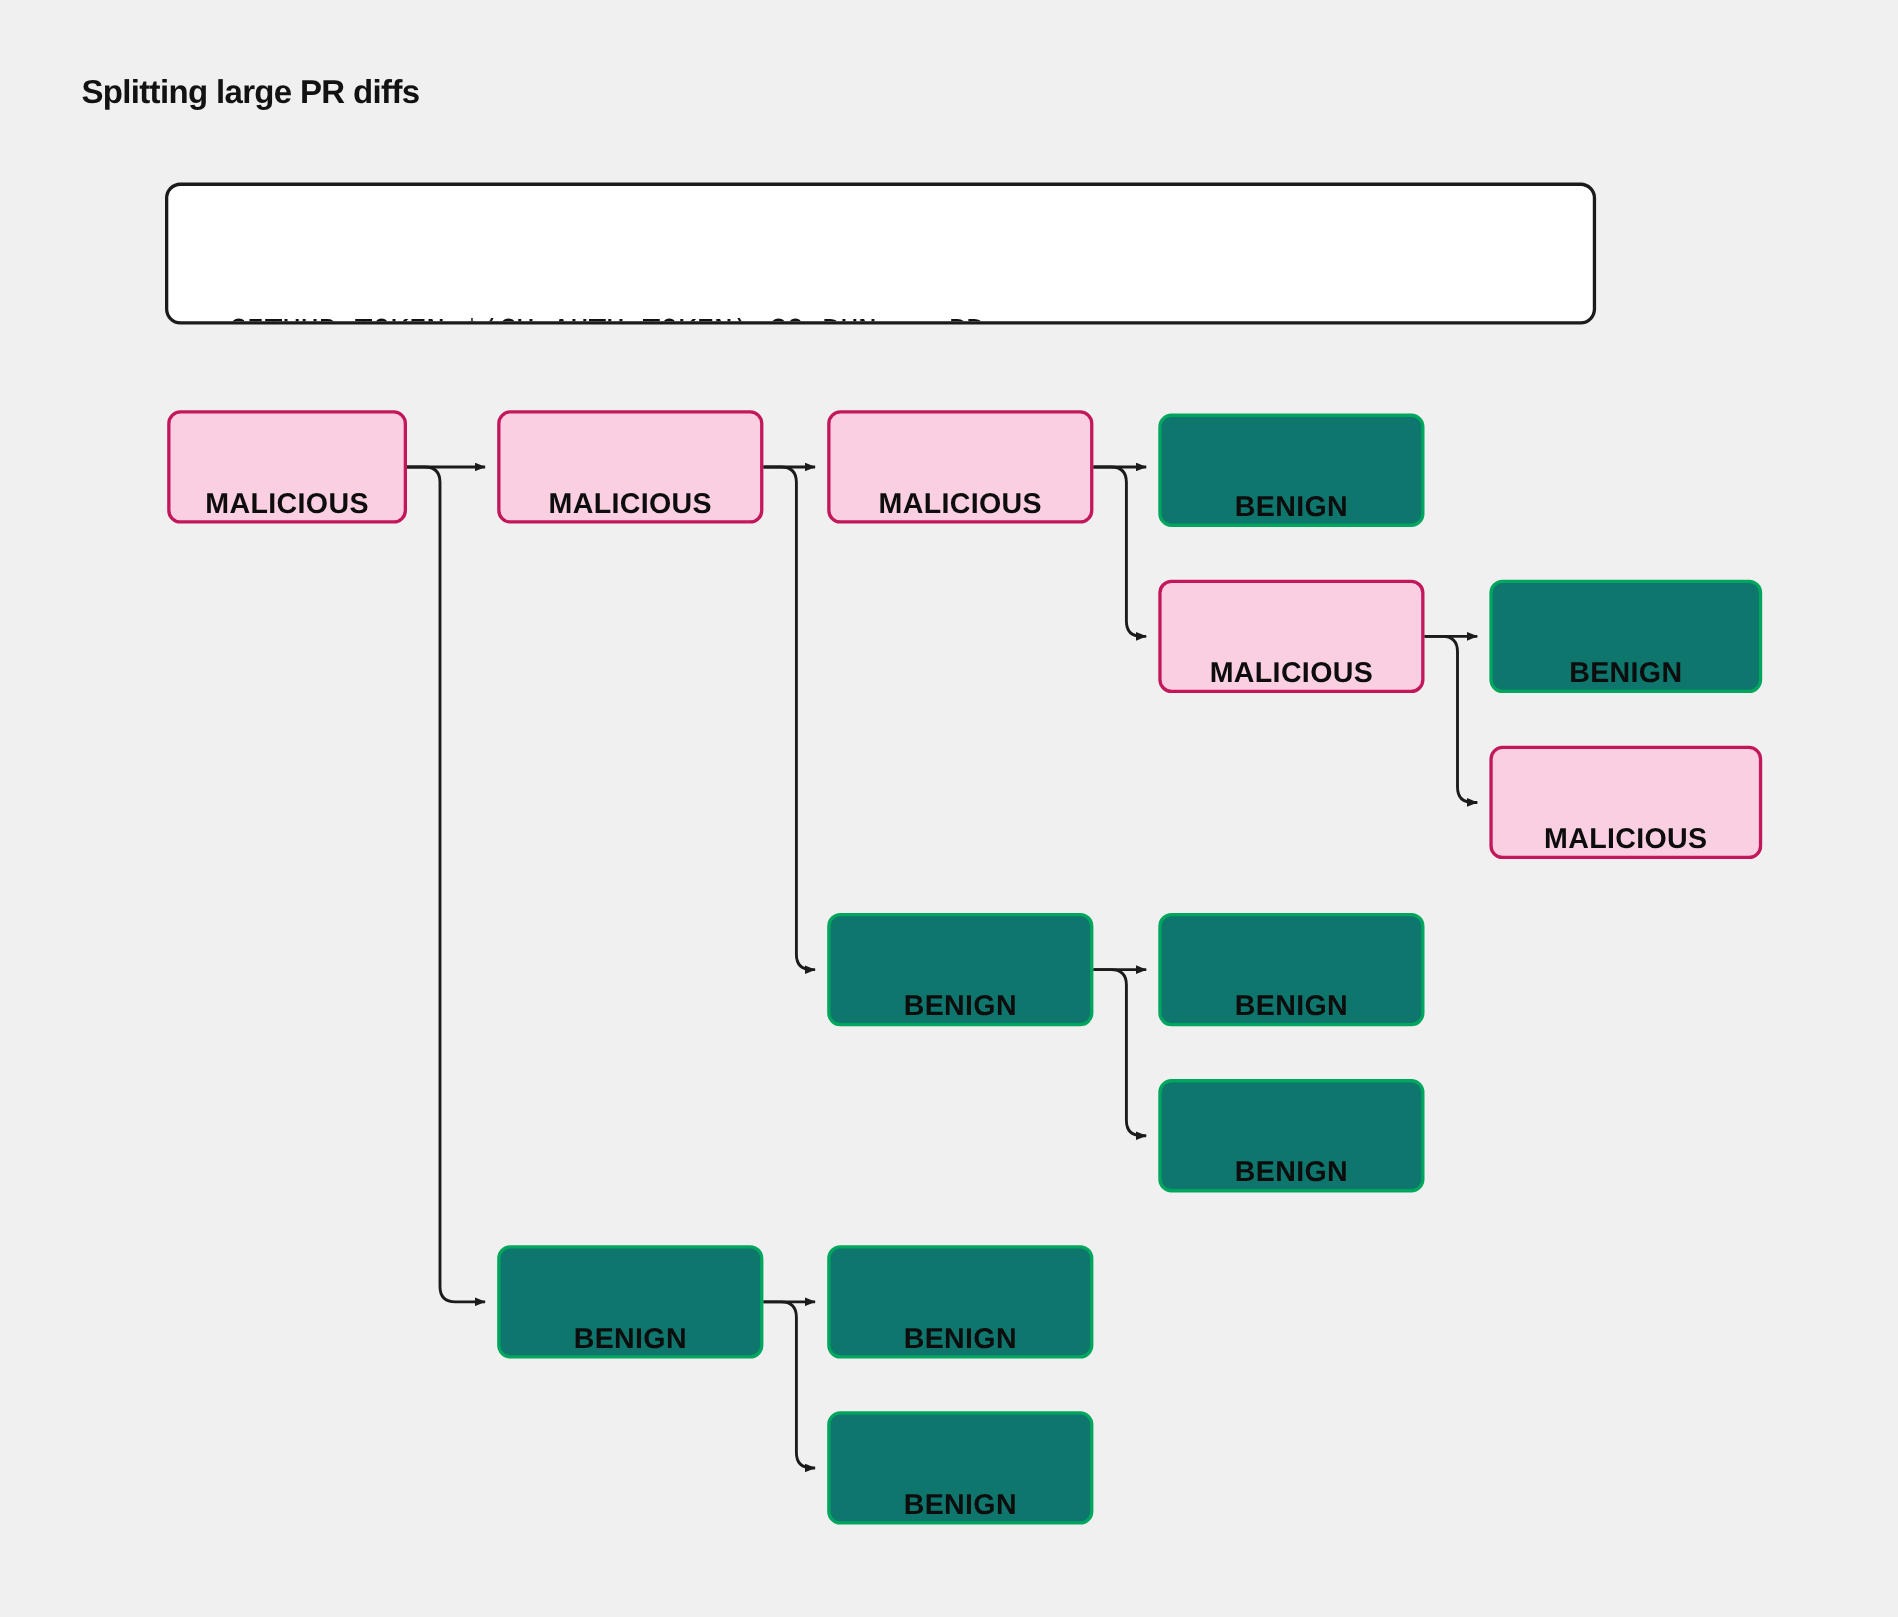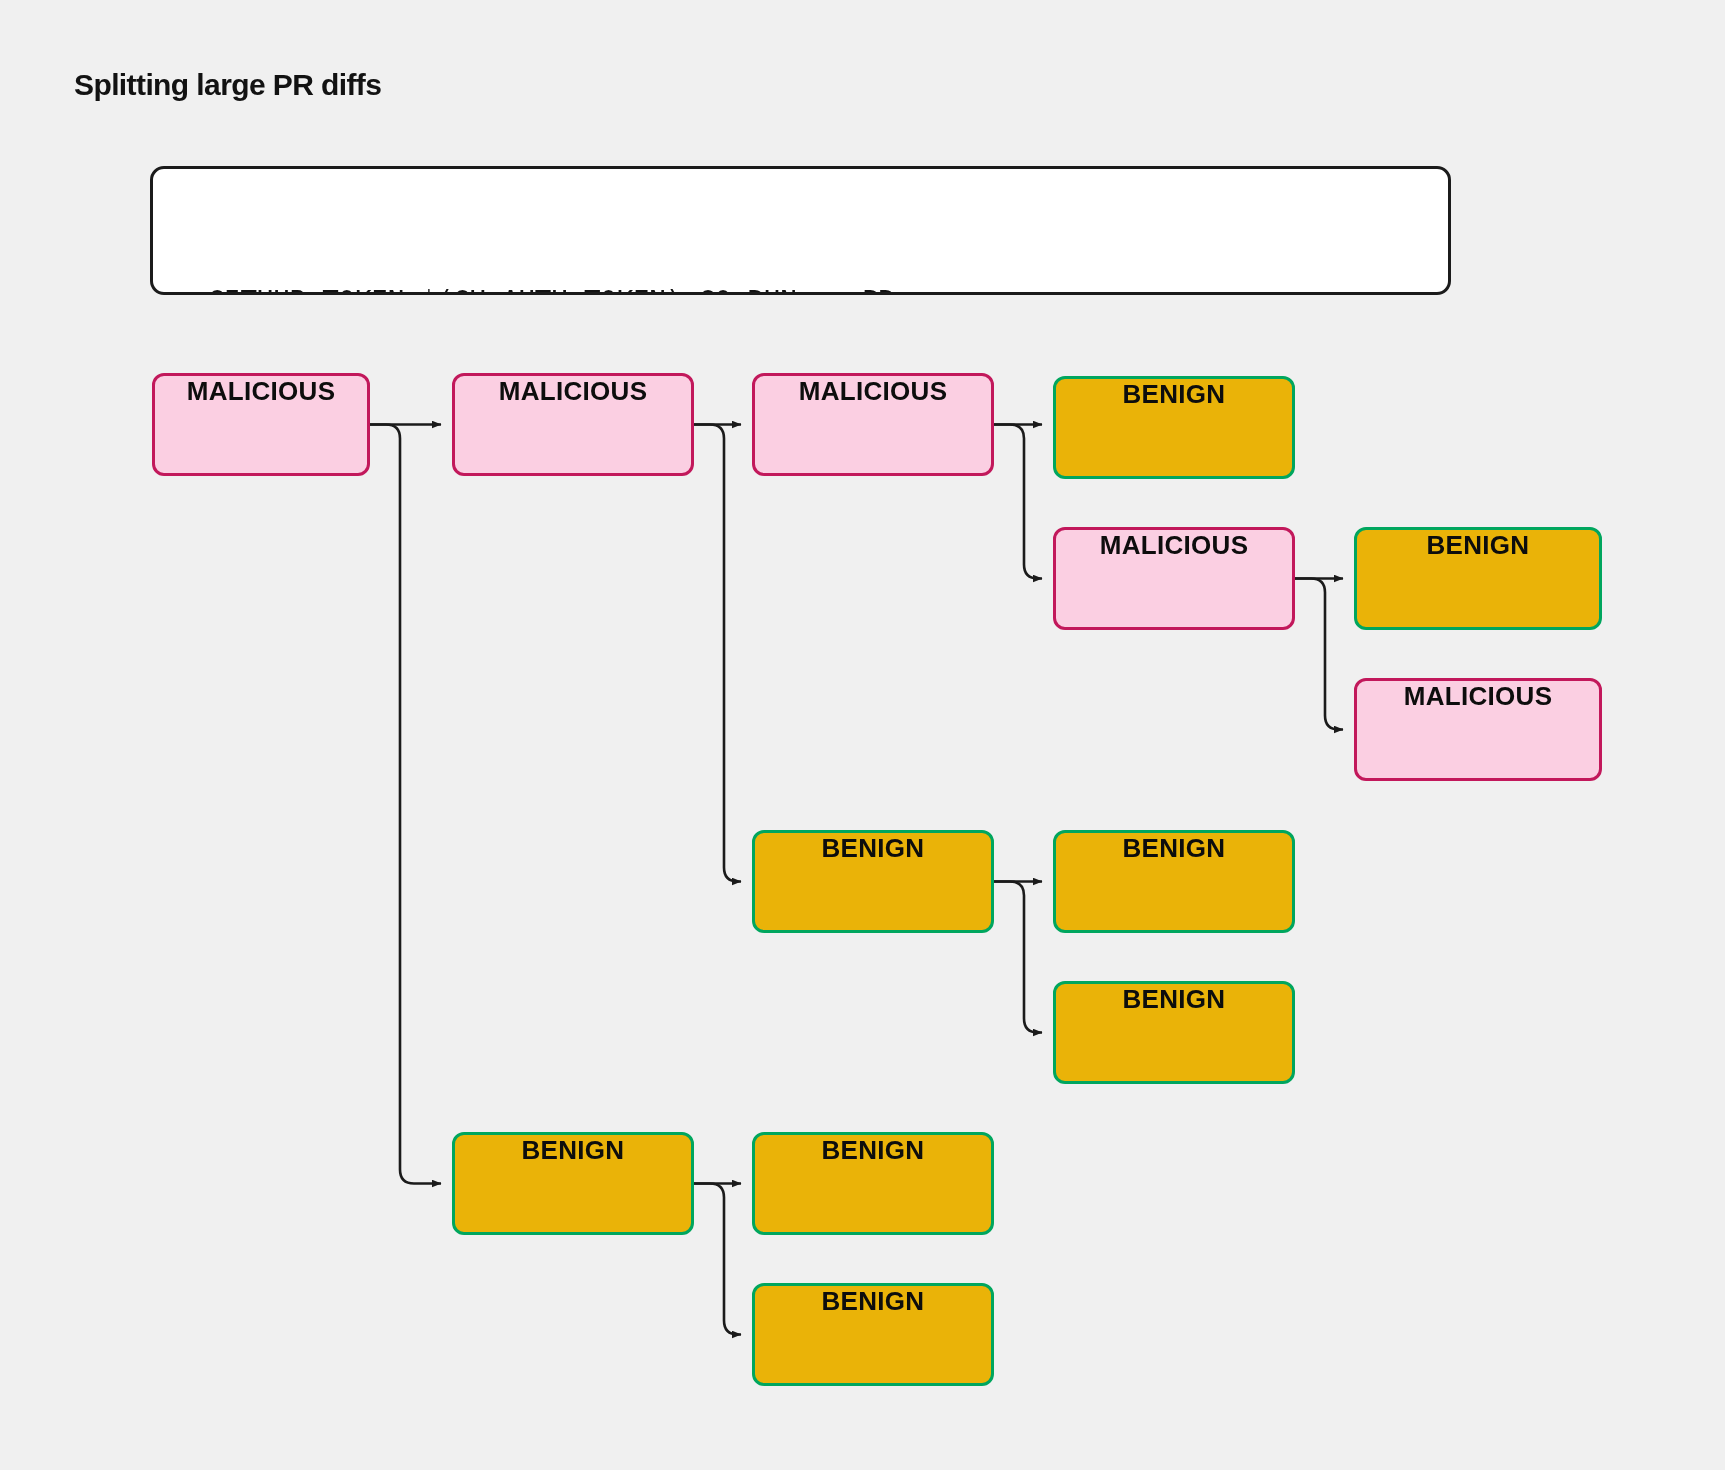--- a/index.html
+++ b/index.html
@@ -82,34 +82,34 @@
     height: 1470px;
   }
 
   .node {
     position: absolute;
     box-sizing: border-box;
     border-radius: 12px;
     border-width: 3px;
     border-style: solid;
     display: flex;
-    align-items: flex-start;
+    align-items: flex-end;
     justify-content: center;
     font-size: 26px;
     font-weight: bold;
     letter-spacing: 0.3px;
     color: #0d0d0d;
     white-space: nowrap;
   }
   .node.malicious {
     background: #fbcfe2;
     border-color: #c2185b;
   }
   .node.benign {
-    background: #eab308;
+    background: #0f766e;
     border-color: #00a65e;
   }
 </style>
 </head>
 <body>
 
 <div id="page-title">Splitting large PR diffs</div>
 
 <div id="command-box">
   <div id="command-lines">

